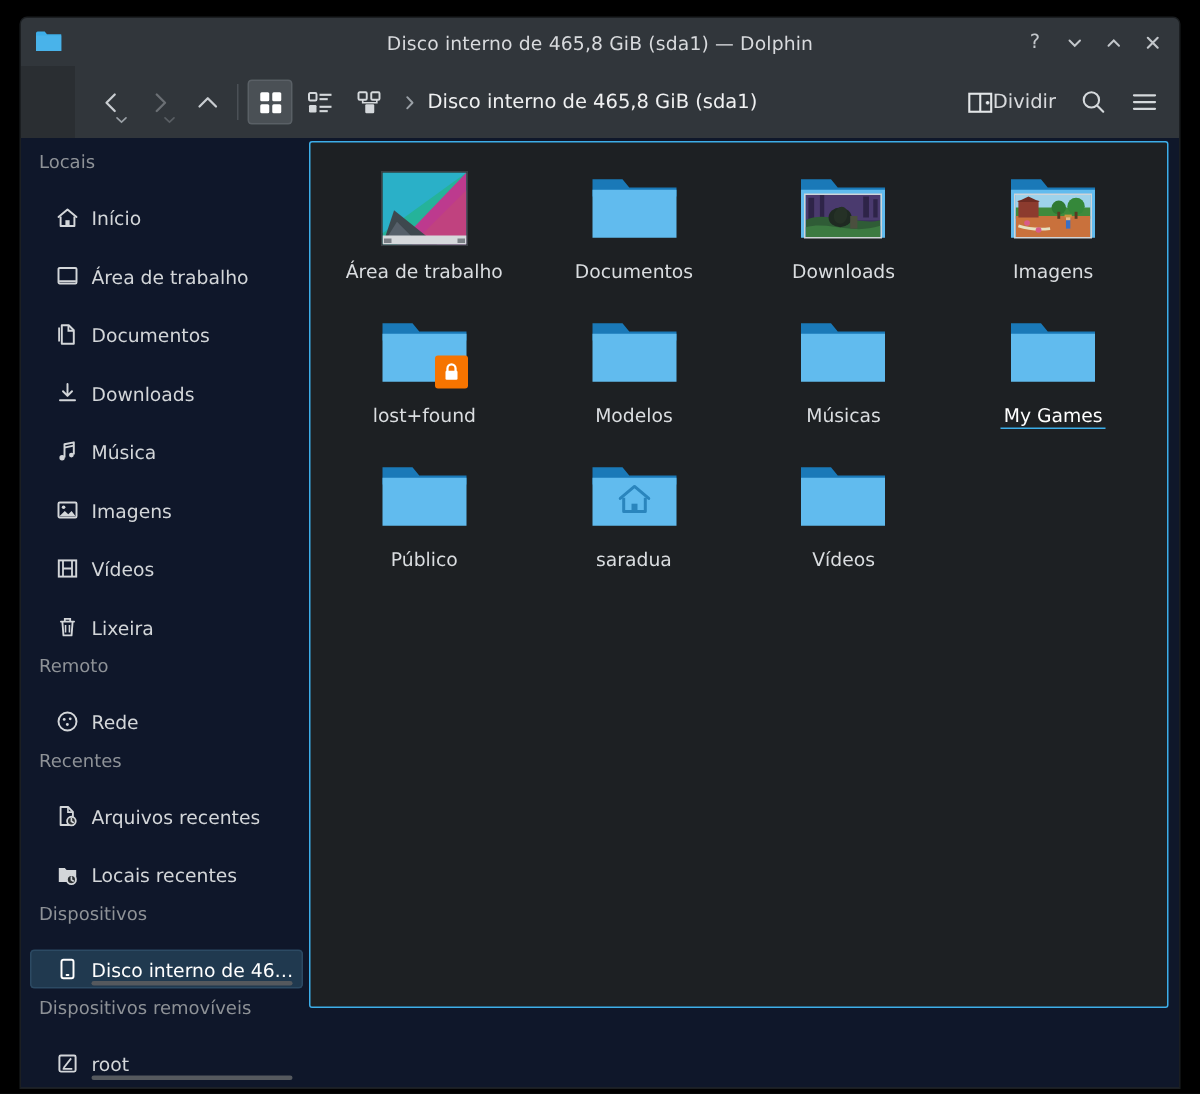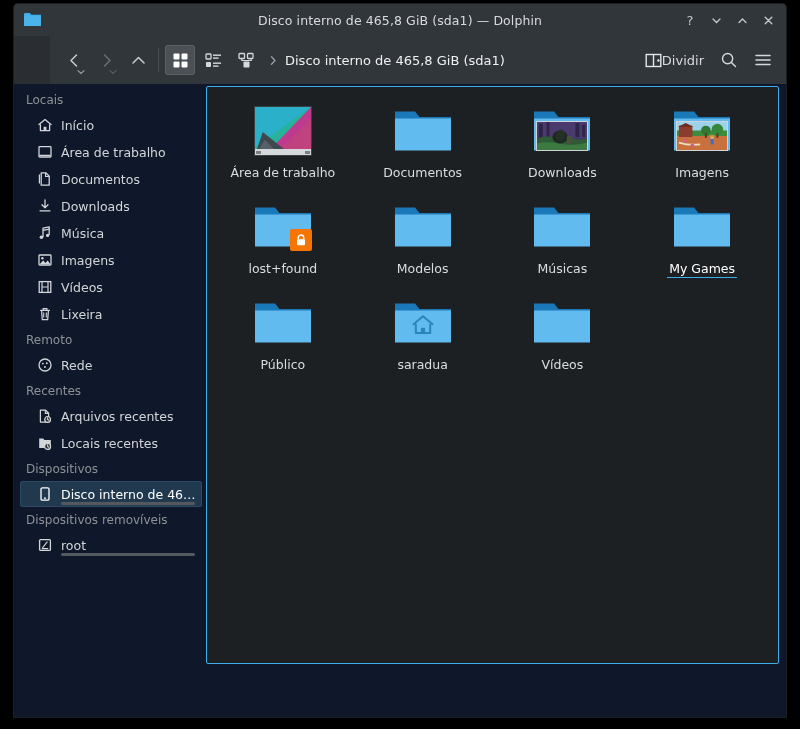--- a/index.html
+++ b/index.html
@@ -7,21 +7,21 @@
     background: #000000;
   }
   body {
     width: 800px; height: 729px;
     overflow: hidden;
     font-family: "DejaVu Sans", sans-serif;
     -webkit-font-smoothing: antialiased;
   }
   .window {
     position: absolute;
-    left: 14px; top: 4px;
+    left: 14px; top: 12px;
     width: 772px; height: 713px;
     background: #2a2e32;
     border-radius: 4px 4px 0 0;
     overflow: hidden;
     box-shadow: 0 0 0 1px #1b1e21;
   }
 
   
   .titlebar {
     position: relative;
@@ -144,21 +144,21 @@
     color: #8e9297;
     padding: 5px 0 4px 12px;
   }
   .side-item {
     position: relative;
     height: 26px;
     display: flex;
     align-items: center;
     padding-left: 16px;
     box-sizing: border-box;
-    margin: 1px 4px 1px 6px;
+    margin: 13px 4px 1px 6px;
     border-radius: 3px;
   }
   .side-item.selected {
     background: #20394f;
     box-shadow: inset 0 0 0 1px #2c4a63;
   }
   .side-icon {
     width: 17px; height: 17px;
     flex: 0 0 17px;
     display: flex; align-items: center; justify-content: center;

